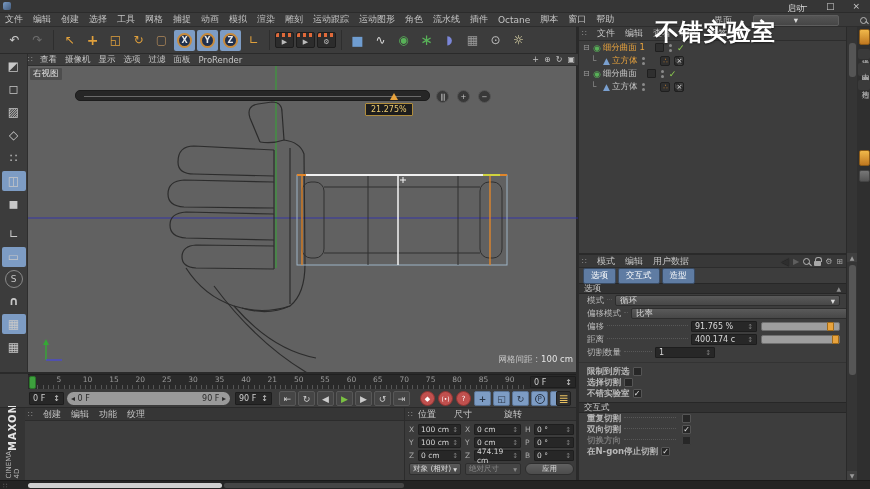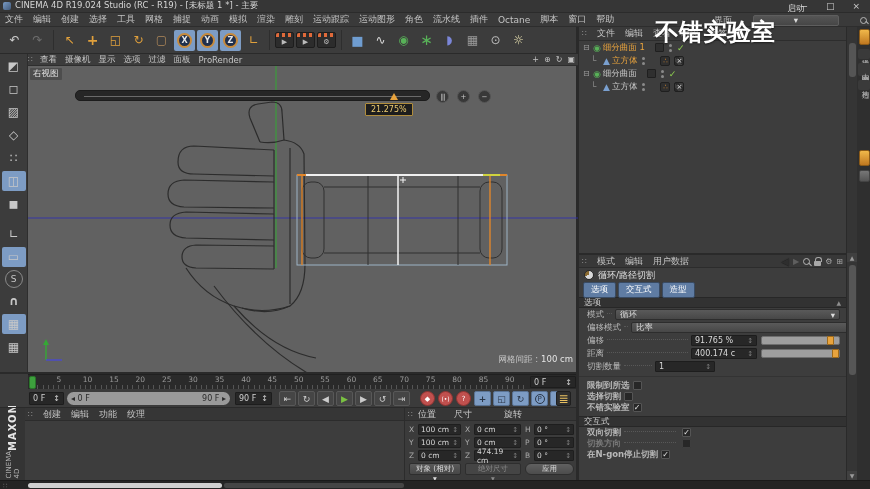--- a/index.html
+++ b/index.html
@@ -79,21 +79,21 @@
   #logostrip .m2{writing-mode:vertical-rl;transform:rotate(180deg);font-size:7px;color:#b5b5b5;}
   #materials{left:25px;top:408px;width:380px;height:72px;background:#3d3d3d;border-right:1px solid #2c2c2c;}
   .subhdr{height:13px;background:#363636;display:flex;align-items:center;border-bottom:1px solid #2c2c2c;gap:2px;padding-left:3px;}
   .gridicon{color:#8f8f8f;font-size:8px;margin-right:3px;}
   #coords{left:405px;top:408px;width:173px;height:72px;background:#3b3b3b;}
   .coordcol{position:absolute;top:16px;width:52px;}
   .crow{display:flex;align-items:center;gap:2px;margin-bottom:2px;}
   .crow .k{width:7px;color:#a9a9a9;font-size:7.5px;}
   .cfld{flex:1;height:11px;background:#272727;border:1px solid #1e1e1e;color:#d6d6d6;font-size:7.5px;display:flex;align-items:center;justify-content:space-between;padding:0 2px;border-radius:1px;}
   .cfld .sp{color:#7e7e7e;font-size:7px;}
-  .cddl{height:12px;background:linear-gradient(#5a5a5a,#474747);border:1px solid #2e2e2e;border-radius:2px;color:#ddd;font-size:7.5px;display:flex;align-items:center;justify-content:space-between;padding:0 3px;flex-direction:column;}
+  .cddl{height:12px;background:linear-gradient(#5a5a5a,#474747);border:1px solid #2e2e2e;border-radius:2px;color:#ddd;font-size:7.5px;display:flex;align-items:center;justify-content:space-between;padding:0 3px;}
   .cddl.dis{color:#8a8a8a;background:#454545;}
   #applybtn{height:12px;background:linear-gradient(#606060,#4c4c4c);border:1px solid #2e2e2e;border-radius:6px;color:#ddd;font-size:7.5px;display:flex;align-items:center;justify-content:center;}
   
   #rightpanel{left:578px;top:27px;width:292px;height:453px;background:#3d3d3d;border-left:1px solid #2a2a2a;}
   #omheader{position:absolute;left:0;top:0;width:267px;height:14px;background:#3a3a3a;display:flex;align-items:center;gap:2px;padding-left:3px;border-bottom:1px solid #2d2d2d;}
   #omtree{position:absolute;left:0;top:14px;width:267px;height:212px;}
   .omrow{height:13px;display:flex;align-items:center;gap:2px;padding-left:4px;font-size:8.5px;}
   .omrow .nm{white-space:nowrap;}
   .omrow .sel{color:#e8a33d;}
   .omexp{color:#9c9c9c;font-size:8px;width:8px;}
@@ -151,21 +151,20 @@
   #msright{position:absolute;left:224px;top:2px;width:180px;height:5px;background:#454545;border-radius:2px;}
   .vline{position:absolute;background:#2a2a2a;}
 </style>
 </head>
 <body>
 
 <div id="app">
 
   <div id="titlebar" class="abs">
     <span class="appicon"></span>
-    <span class="title">CINEMA 4D R19.024 Studio (RC - R19) - [未标题 1 *] - 主要</span>
     <span class="winbtns">
       <span>−</span>
       <span>□</span>
       <span>×</span>
     </span>
   </div>
 
   <div id="menubar" class="abs">
     <div class="f">
         <span class="menu-item">文件</span>
@@ -344,21 +343,21 @@
     <div id="rlabels">
         <span>0</span>
         <span>5</span>
         <span>10</span>
         <span>15</span>
         <span>20</span>
         <span>25</span>
         <span>30</span>
         <span>35</span>
         <span>40</span>
-        <span>45</span>
+        <span>21</span>
         <span>50</span>
         <span>55</span>
         <span>60</span>
         <span>65</span>
         <span>70</span>
         <span>75</span>
         <span>80</span>
         <span>85</span>
         <span>90</span>
       </div>
@@ -594,24 +593,20 @@
           </span>
         <span id="amicons">
           <span style="font-size:10px;color:#2e2e2e;text-shadow:0 0 1px #111;">◀</span>
           <span style="opacity:.35;">▶</span>
           <span class="icon-search"></span>
           <span class="icon-lock"></span>
           <span>⚙</span>
           <span>⊞</span>
         </span>
       </div>
-      <div id="amtool">
-        <span class="toolico"></span>
-        <span>循环/路径切割</span>
-      </div>
       <div id="amtabs">
         <span class="amtab">选项</span>
         <span class="amtab">交互式</span>
         <span class="amtab">造型</span>
       </div>
       <div class="grpbar">
         <span>选项</span>
           <span style="font-size:6px;color:#8f8f8f;">▲</span>
       </div>
       <div class="arow">
@@ -670,20 +665,25 @@
         <span class="chkbox"></span>
       </div>
       <div class="chkrow">
         <span class="lb">不错实验室</span>
         <span class="chkbox">✓</span>
       </div>
       <div class="grpbar" style="margin-top:3px;">
         <span>交互式</span>
       </div>
       <div class="chkrow">
+        <span class="lb">重复切割</span>
+          <span class="leader" style="max-width:52px;"></span>
+        <span class="chkbox"></span>
+      </div>
+      <div class="chkrow">
         <span class="lb">双向切割</span>
           <span class="leader" style="max-width:52px;"></span>
         <span class="chkbox">✓</span>
       </div>
       <div class="chkrow dis">
         <span class="lb">切换方向</span>
           <span class="leader" style="max-width:52px;"></span>
         <span class="chkbox"></span>
       </div>
       <div class="chkrow">

